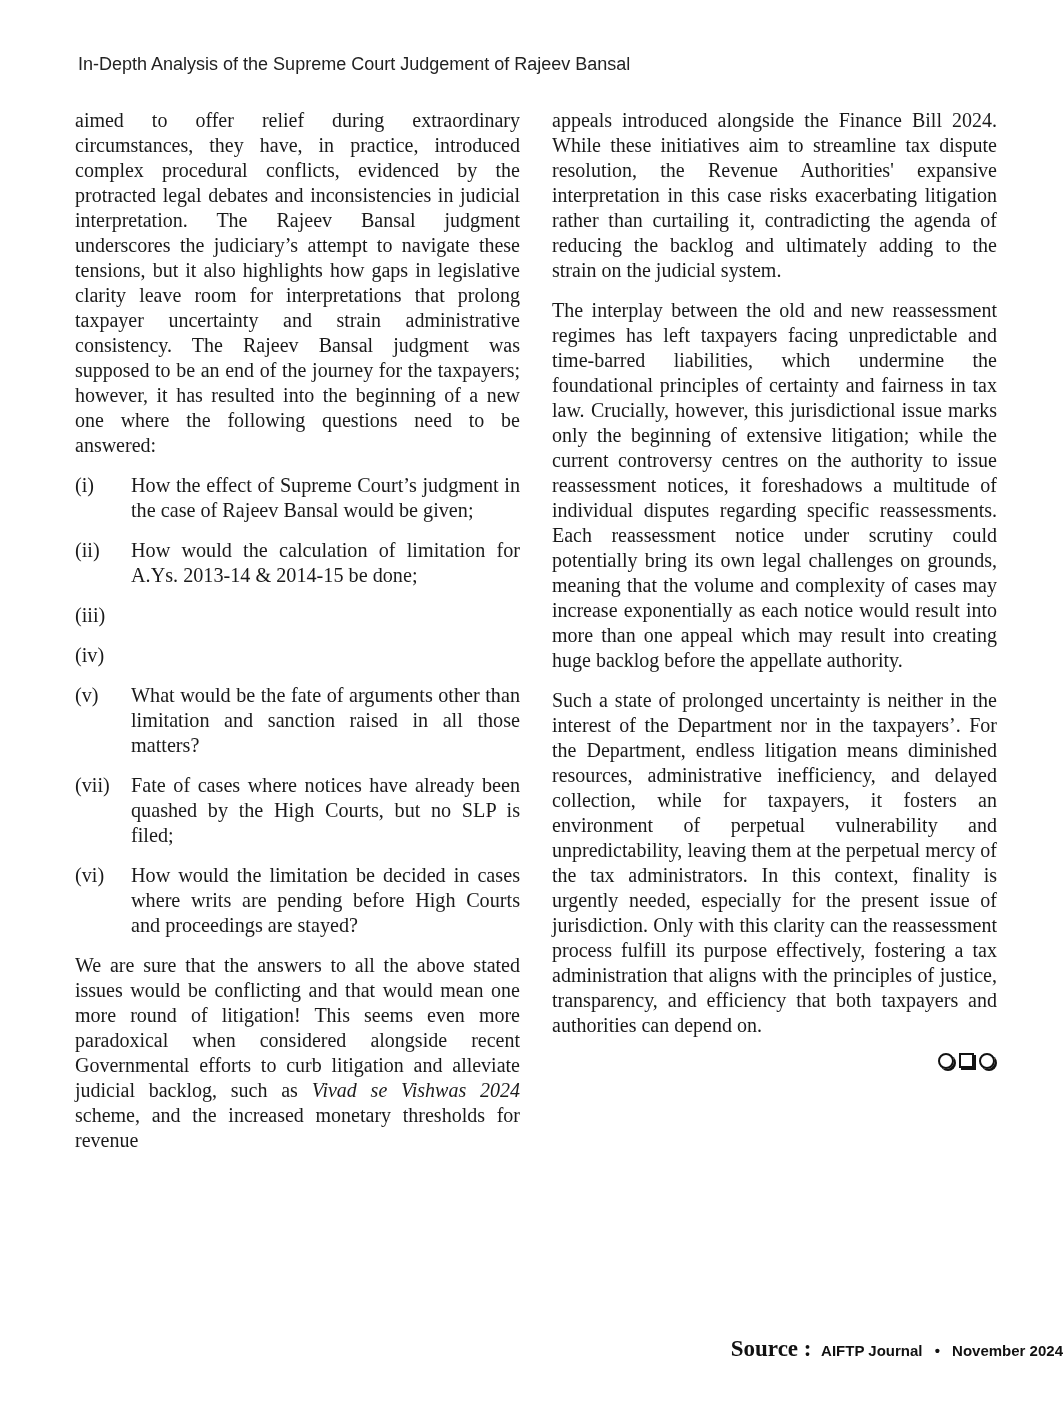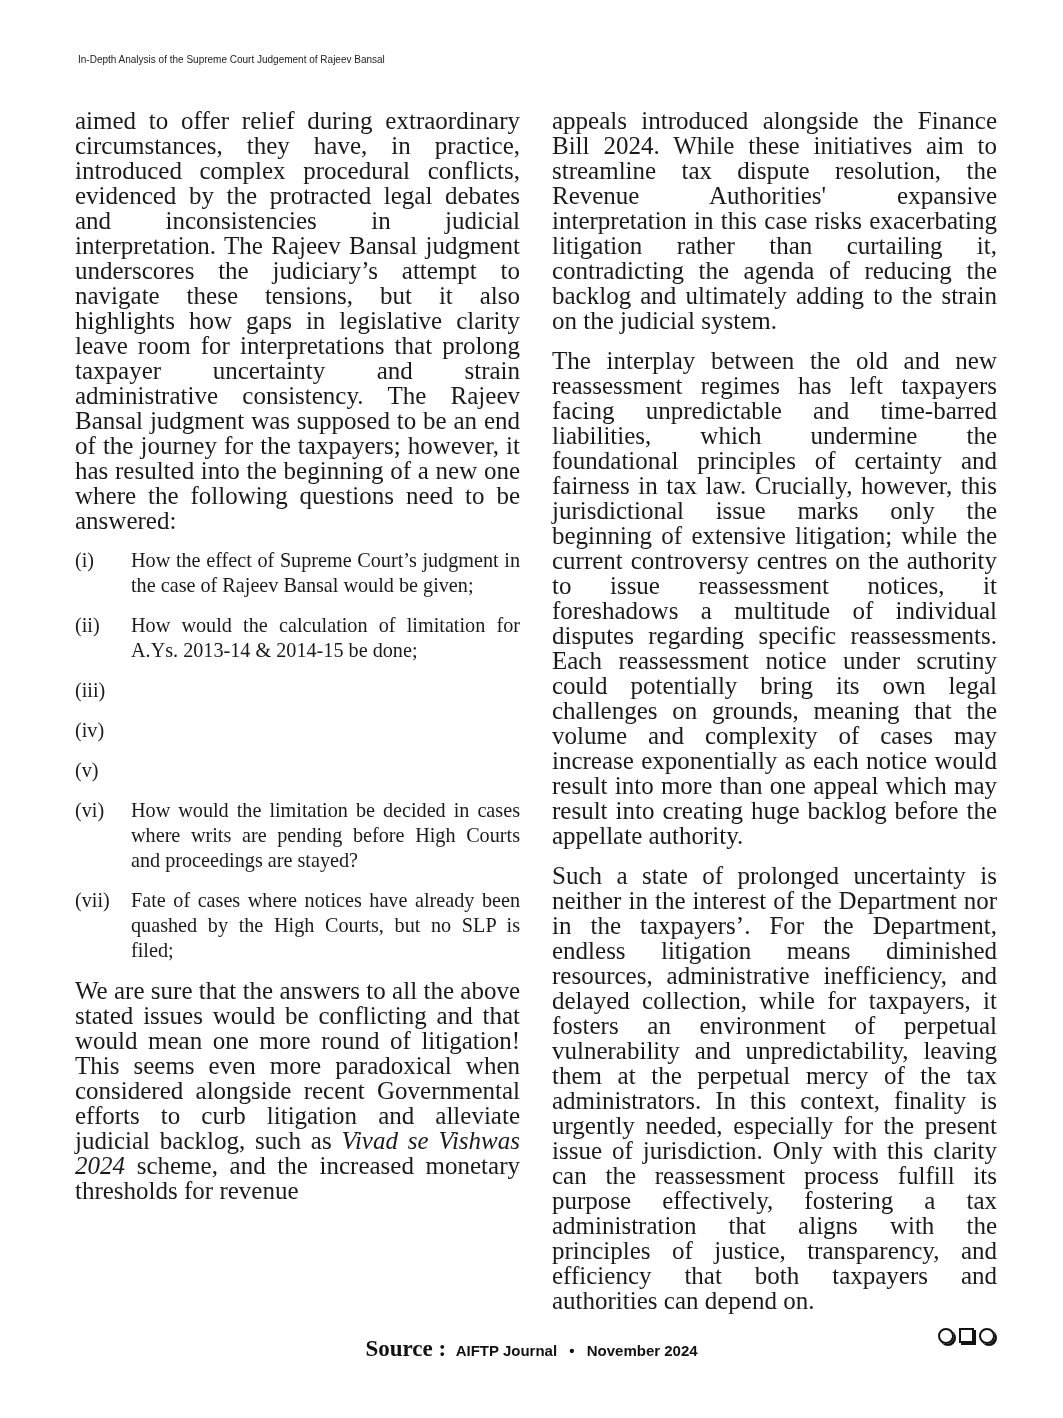--- a/index.html
+++ b/index.html
@@ -1,38 +1,38 @@
 <!DOCTYPE html>
 <html><head>
 <meta charset="utf-8">
 <style>
   html, body { margin: 0; padding: 0; background: #ffffff; }
   body { width: 1063px; height: 1418px; position: relative; overflow: hidden; color: #1a1a1a; }
   .running-head {
     position: absolute; left: 78px; top: 54px;
-    font-family: "Liberation Sans", sans-serif; font-size: 10px; color: #222;
+    font-family: "Liberation Sans", sans-serif; font-size: 18px; color: #222;
   }
   .col {
     position: absolute; top: 108px; width: 445px;
     font-family: "DejaVu Serif", serif; font-size: 17.2px; line-height: 25px;
     text-align: justify; color: #1a1a1a;
   }
   .col.left { left: 75px; }
   .col.right { left: 552px; }
-  .col p { margin: 0 0 15px 0; font-family: "Liberation Serif", serif; font-size: 25px; line-height: 25px; }
+  .col p { margin: 0 0 15px 0; font-family: "Liberation Serif", serif; font-size: 20px; line-height: 25px; }
   .list { margin: 0 0 15px 0; padding: 0; list-style: none; }
   .list li { display: flex; margin: 0 0 15px 0; font-family: "Liberation Serif", serif; font-size: 20.2px; line-height: 25px; }
   .list .num { width: 56px; flex: 0 0 56px; text-align: left; }
   .list .txt { flex: 1; text-align: justify; }
   .ital { font-style: italic; font-family: Liberation Serif, serif; }
   .endmark { display: flex; justify-content: flex-end; gap: 2px; margin-top: 4px; padding-right: 2px; }
   .endmark .circ { width: 16px; height: 16px; border: 2px solid #111; border-radius: 50%; box-sizing: border-box; box-shadow: 2px 2px 0 #111; }
   .endmark .sq { width: 15px; height: 15px; border: 2px solid #111; box-sizing: border-box; box-shadow: 2px 2px 0 #111; margin: 0 3px; }
   .footer {
-    position: absolute; top: 1336px; left: 0; width: 1063px; text-align: center;
+    position: absolute; top: 1336px; left: 0; width: 1063px; text-align: right;
     font-family: "Liberation Sans", sans-serif; font-size: 15px; font-weight: bold; color: #111;
   }
   .footer .src { font-family: "Liberation Serif", serif; font-size: 23px; font-weight: bold; margin-right: 6px; }
   .footer .dot { margin: 0 8px; }
 </style>
 </head>
 <body>
 
 <div class="running-head">In-Depth Analysis of the Supreme Court Judgement of Rajeev Bansal</div>
 
@@ -48,28 +48,29 @@
         <span class="txt">How would the calculation of limitation for A.Ys. 2013-14 &amp; 2014-15 be done;</span>
       </li>
     <li>
         <span class="num">(iii)</span>
       </li>
     <li>
         <span class="num">(iv)</span>
       </li>
     <li>
         <span class="num">(v)</span>
+        <span class="txt">What would be the fate of arguments other than limitation and sanction raised in all those matters?</span>
+      </li>
+    <li>
+        <span class="num">(vii)</span>
+        <span class="txt">Fate of cases where notices have already been quashed by the High Courts, but no SLP is filed;</span>
       </li>
     <li>
         <span class="num">(vi)</span>
         <span class="txt">How would the limitation be decided in cases where writs are pending before High Courts and proceedings are stayed?</span>
-      </li>
-    <li>
-        <span class="num">(vii)</span>
-        <span class="txt">Fate of cases where notices have already been quashed by the High Courts, but no SLP is filed;</span>
       </li>
   </ul>
   <p><span>We are sure that the answers to all the above stated issues would be conflicting and that would mean one more round of litigation! This seems even more paradoxical when considered alongside recent Governmental efforts to curb litigation and alleviate judicial backlog, such as </span><span class="ital">Vivad se Vishwas 2024</span><span> scheme, and the increased monetary thresholds for revenue</span></p>
 </div>
 
 <div class="col right">
   <p>appeals introduced alongside the Finance Bill 2024. While these initiatives aim to streamline tax dispute resolution, the Revenue Authorities' expansive interpretation in this case risks exacerbating litigation rather than curtailing it, contradicting the agenda of reducing the backlog and ultimately adding to the strain on the judicial system.</p>
   <p>The interplay between the old and new reassessment regimes has left taxpayers facing unpredictable and time-barred liabilities, which undermine the foundational principles of certainty and fairness in tax law. Crucially, however, this jurisdictional issue marks only the beginning of extensive litigation; while the current controversy centres on the authority to issue reassessment notices, it foreshadows a multitude of individual disputes regarding specific reassessments. Each reassessment notice under scrutiny could potentially bring its own legal challenges on grounds, meaning that the volume and complexity of cases may increase exponentially as each notice would result into more than one appeal which may result into creating huge backlog before the appellate authority.</p>
   <p>Such a state of prolonged uncertainty is neither in the interest of the Department nor in the taxpayers’. For the Department, endless litigation means diminished resources, administrative inefficiency, and delayed collection, while for taxpayers, it fosters an environment of perpetual vulnerability and unpredictability, leaving them at the perpetual mercy of the tax administrators. In this context, finality is urgently needed, especially for the present issue of jurisdiction. Only with this clarity can the reassessment process fulfill its purpose effectively, fostering a tax administration that aligns with the principles of justice, transparency, and efficiency that both taxpayers and authorities can depend on.</p>
   <div class="endmark">

